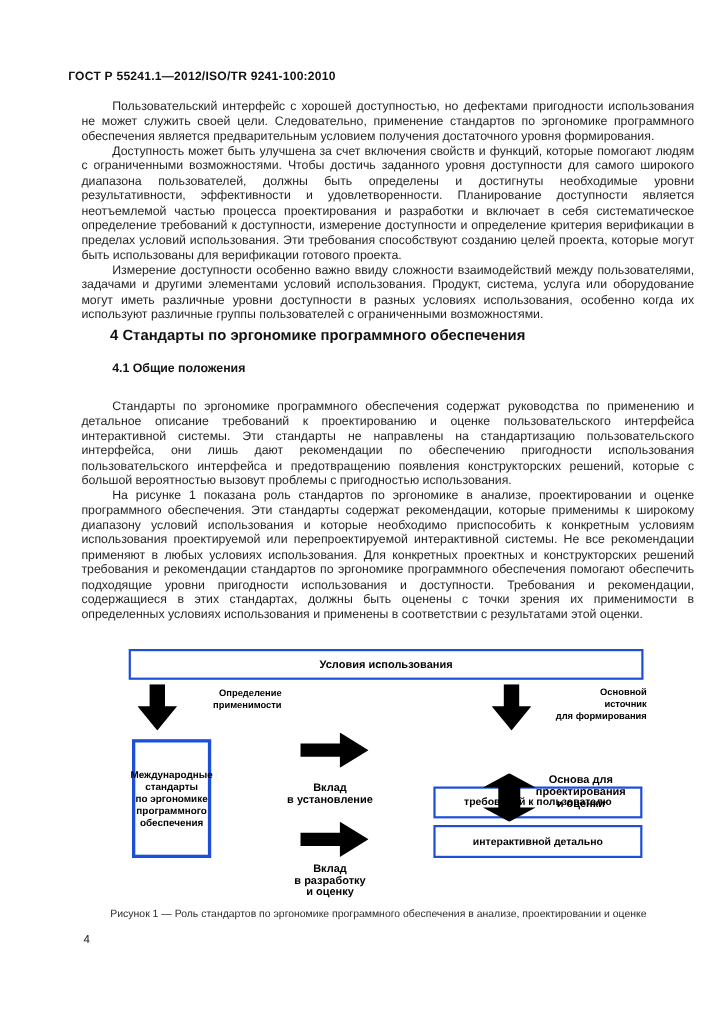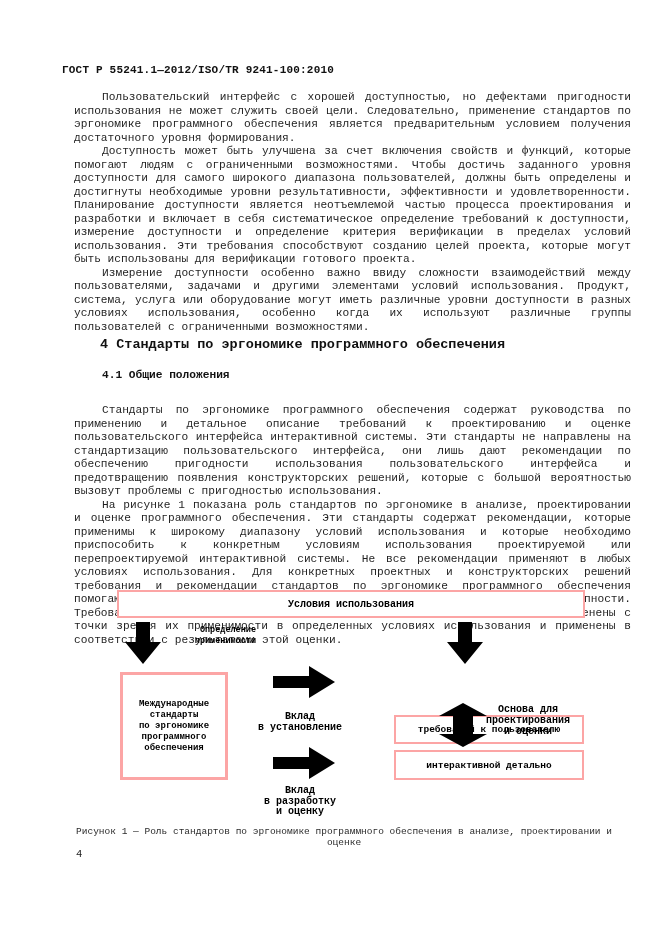--- a/index.html
+++ b/index.html
@@ -1,46 +1,46 @@
 <!DOCTYPE html>
 <html><head>
 <meta charset="utf-8">
 <style>
   * { margin:0; padding:0; box-sizing:border-box; }
   html,body { background:#e8e8e8; }
   .page {
     position:relative; width:661px; height:936px; margin:0 auto;
     background:#ffffff; overflow:hidden;
-    font-family:Liberation Mono, monospace; color:#1c1c1c;
+    font-family:Liberation Sans, sans-serif; color:#1c1c1c;
   }
   .running-header {
     position:absolute; left:62px; top:64px;
     font-size:11px; font-weight:bold; letter-spacing:0.2px; color:#111;
   }
   .text-flow {
     position:absolute; left:74px; top:91px; width:557px;
     font-size:11.2px; line-height:13.5px; text-align:justify; color:#1f1f1f;
   }
   .text-flow p { text-indent:28px; }
   .section-heading {
     font-size:13.5px; line-height:16px; font-weight:bold;
     margin:3px 0 16px 26px; text-align:left; color:#111;
   }
   .subsection-heading {
     font-size:11.2px; line-height:13px; font-weight:bold;
     margin:0 0 22px 28px; text-align:left; color:#111;
   }
   .figure { position:absolute; left:74px; top:588px; width:557px; height:236px; color:#000; }
   .box {
-    position:absolute; border:2px solid #fca5a5; background:#fff;
+    position:absolute; border:2px solid #1d4ed8; background:#fff;
     display:flex; align-items:center; justify-content:center;
     text-align:center; font-weight:bold; color:#000;
   }
   .box-top    { left:43px;  top:2px;   width:468px; height:28px; font-size:10px; }
-  .box-left   { left:46px;  top:84px;  width:108px;  height:108px; font-size:9px; line-height:11px; border-width:3px; white-space:pre-line; }
+  .box-left   { left:46px;  top:84px;  width:72px;  height:108px; font-size:9px; line-height:11px; border-width:3px; white-space:pre-line; }
   .box-req    { left:320px; top:83px;  width:190px; height:29px; font-size:9.5px;margin-top:44px; }
   .box-sys    { left:320px; top:162px; width:190px; height:30px; font-size:9.5px; }
   .lbl {
     position:absolute; font-weight:bold; text-align:center;
     white-space:pre-line; color:#000;
   }
   .lbl-s { font-size:8.5px; line-height:11px;text-align:right; }
   .lbl-m { font-size:10px;   line-height:10.5px; }
   .arr { position:absolute; display:block; }
   .arr polygon { fill:#000; }
@@ -94,20 +94,23 @@
     <svg class="arr" style="left:199px; top:159px;" width="62" height="32" viewBox="0 0 62 32">
       <polygon points="0,10 36,10 36,0 62,16 36,32 36,22 0,22"></polygon>
     </svg>
     <div class="lbl lbl-m" style="left:176px; top:198px; width:100px;">Вклад
 в разработку
 и оценку</div>
 
     <svg class="arr" style="left:373px; top:34px;" width="36" height="42" viewBox="0 0 36 42">
       <polygon points="11,0 25,0 25,20 36,20 18,42 0,20 11,20"></polygon>
     </svg>
+    <div class="lbl lbl-s" style="left:396px; top:36px; width:118px;">Основной
+источник
+для формирования</div>
 
     <div class="box box-req">требований к пользователю</div>
 
     <svg class="arr" style="left:365px; top:115px;" width="48" height="44" viewBox="0 0 48 44">
       <polygon points="24,0 48,13 34,13 34,31 48,31 24,44 0,31 14,31 14,13 0,13"></polygon>
     </svg>
     <div class="lbl lbl-m" style="left:399px; top:116px; width:110px; line-height:11px;">Основа для
 проектирования
 и оценки</div>
 

